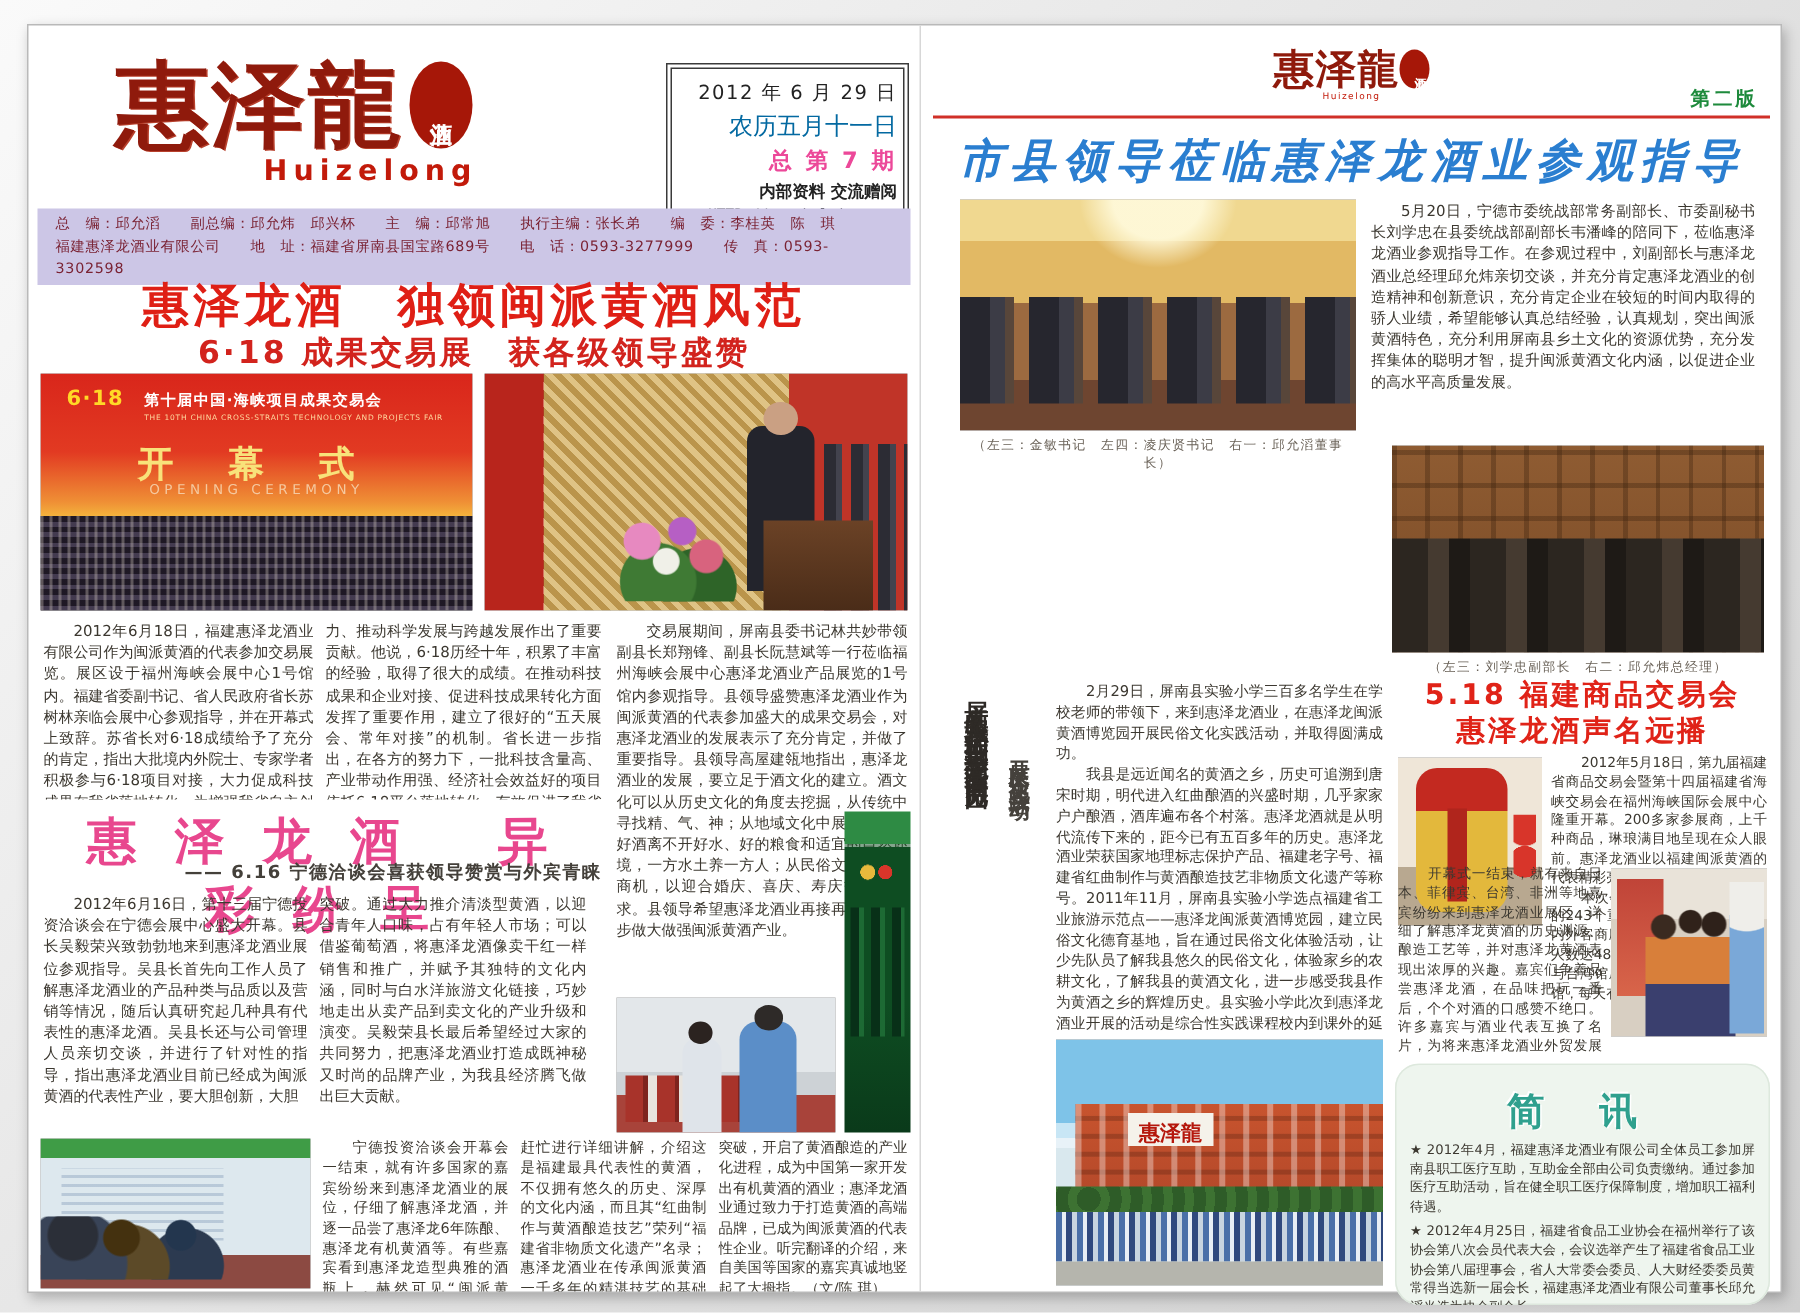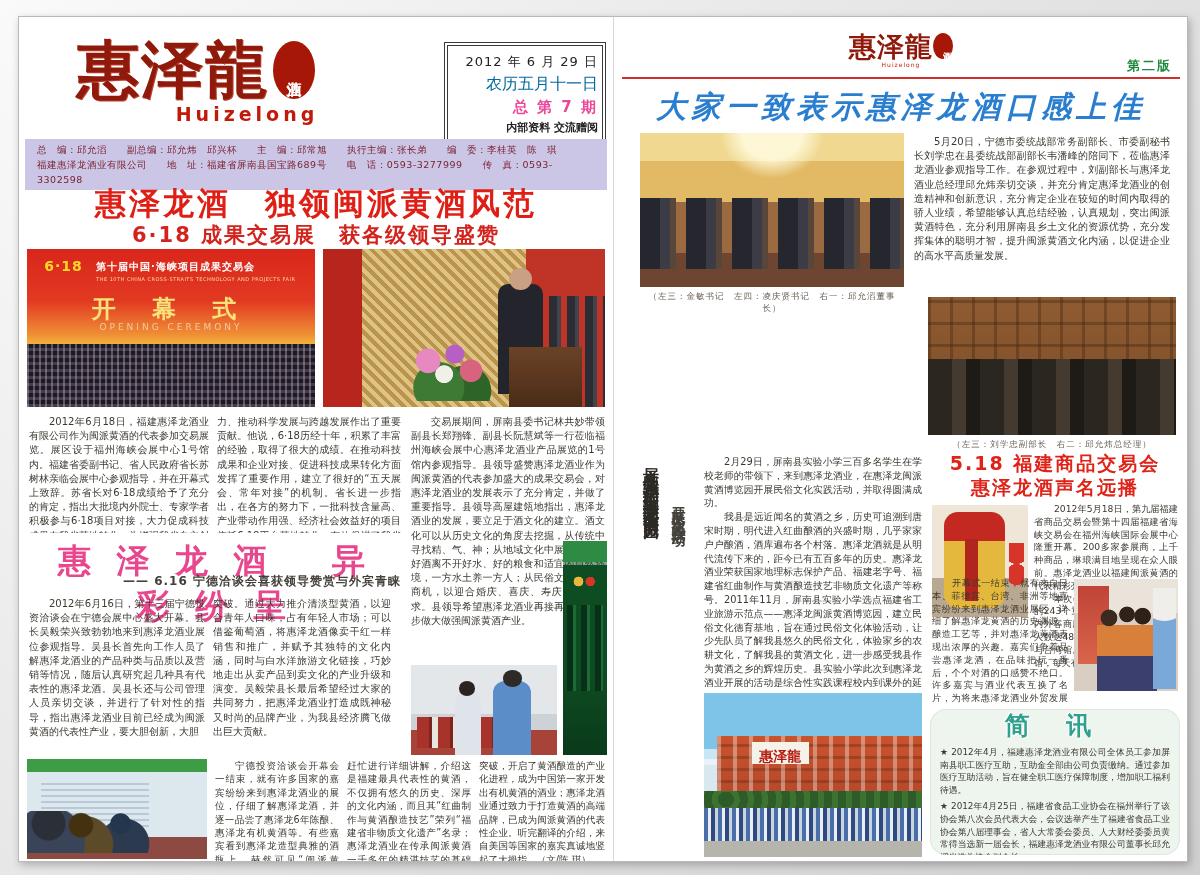--- a/index.html
+++ b/index.html
@@ -75,21 +75,21 @@
   }
   .logo-mini-sub{font-size:6px;color:#c21a0a;text-align:center;letter-spacing:1px;}
   
   .vtitle{
     writing-mode:vertical-rl;text-orientation:upright;
     font-weight:bold;color:#2e2a26;letter-spacing:3px;
     font-family:"DejaVu Serif",serif;
   }
   
   .briefs-card{
-    background:#eef5ee;border-radius:16px;padding:0 10px 8px 10px;
+    background:#eef5ee;border-radius:16px;padding:15px 10px 8px 10px;
     box-shadow:inset 0 0 0 1px #dde8dd;
   }
   .briefs-title{
     text-align:center;font-size:25px;font-weight:bold;color:#2fa08e;letter-spacing:14px;
     text-shadow:1px 1px 0 #fff,-1px -1px 0 #fff;margin-bottom:4px;
     font-family:"DejaVu Serif",serif;
   }
   .briefs-item{font-size:8.8px;line-height:12.6px;text-align:justify;color:#3c3830;margin-bottom:4px;}
   
   .ph-ceremony-top{position:absolute;left:0;top:0;right:0;height:60%;
@@ -278,21 +278,21 @@
 
   <div class="page page-right">
 
     <div class="abs" style="left:0;top:16px;width:574px;text-align:center;">
       <span class="logo-mini"><span>惠泽龍</span><span class="seal">酒业</span></span>
       <div class="logo-mini-sub">Huizelong</div>
     </div>
     <div class="abs page-label" style="right:16px;top:40px;">第二版</div>
     <div class="abs rule-red" style="left:8px;top:60px;width:558px;"></div>
 
-    <div class="abs head-blue" style="left:0;top:70px;width:574px;">大家一致表示惠泽龙酒口感上佳</div>
+    <div class="abs head-blue" style="left:0;top:70px;width:574px;">市县领导莅临惠泽龙酒业参观指导</div>
 
     <div class="photo" style="left:26px;top:116px;width:264px;height:154px;">
       <div class="ph-indoor-bg"></div>
       <div class="ph-indoor-light"></div>
       <div class="ph-indoor-men"></div>
     </div>
     <div class="abs body-text just" style="left:300px;top:118px;width:256px;height:150px;">
         <span class="ind">5月20日，宁德市委统战部常务副部长、市委副秘书长刘学忠在县委统战部副部长韦潘峰的陪同下，莅临惠泽龙酒业参观指导工作。在参观过程中，刘副部长与惠泽龙酒业总经理邱允炜亲切交谈，并充分肯定惠泽龙酒业的创造精神和创新意识，充分肯定企业在较短的时间内取得的骄人业绩，希望能够认真总结经验，认真规划，突出闽派黄酒特色，充分利用屏南县乡土文化的资源优势，充分发挥集体的聪明才智，提升闽派黄酒文化内涵，以促进企业的高水平高质量发展。</span>
       </div>
     <div class="abs caption" style="left:26px;top:274px;width:264px;">（左三：金敏书记　左四：凌庆贤书记　右一：邱允滔董事长）</div>

